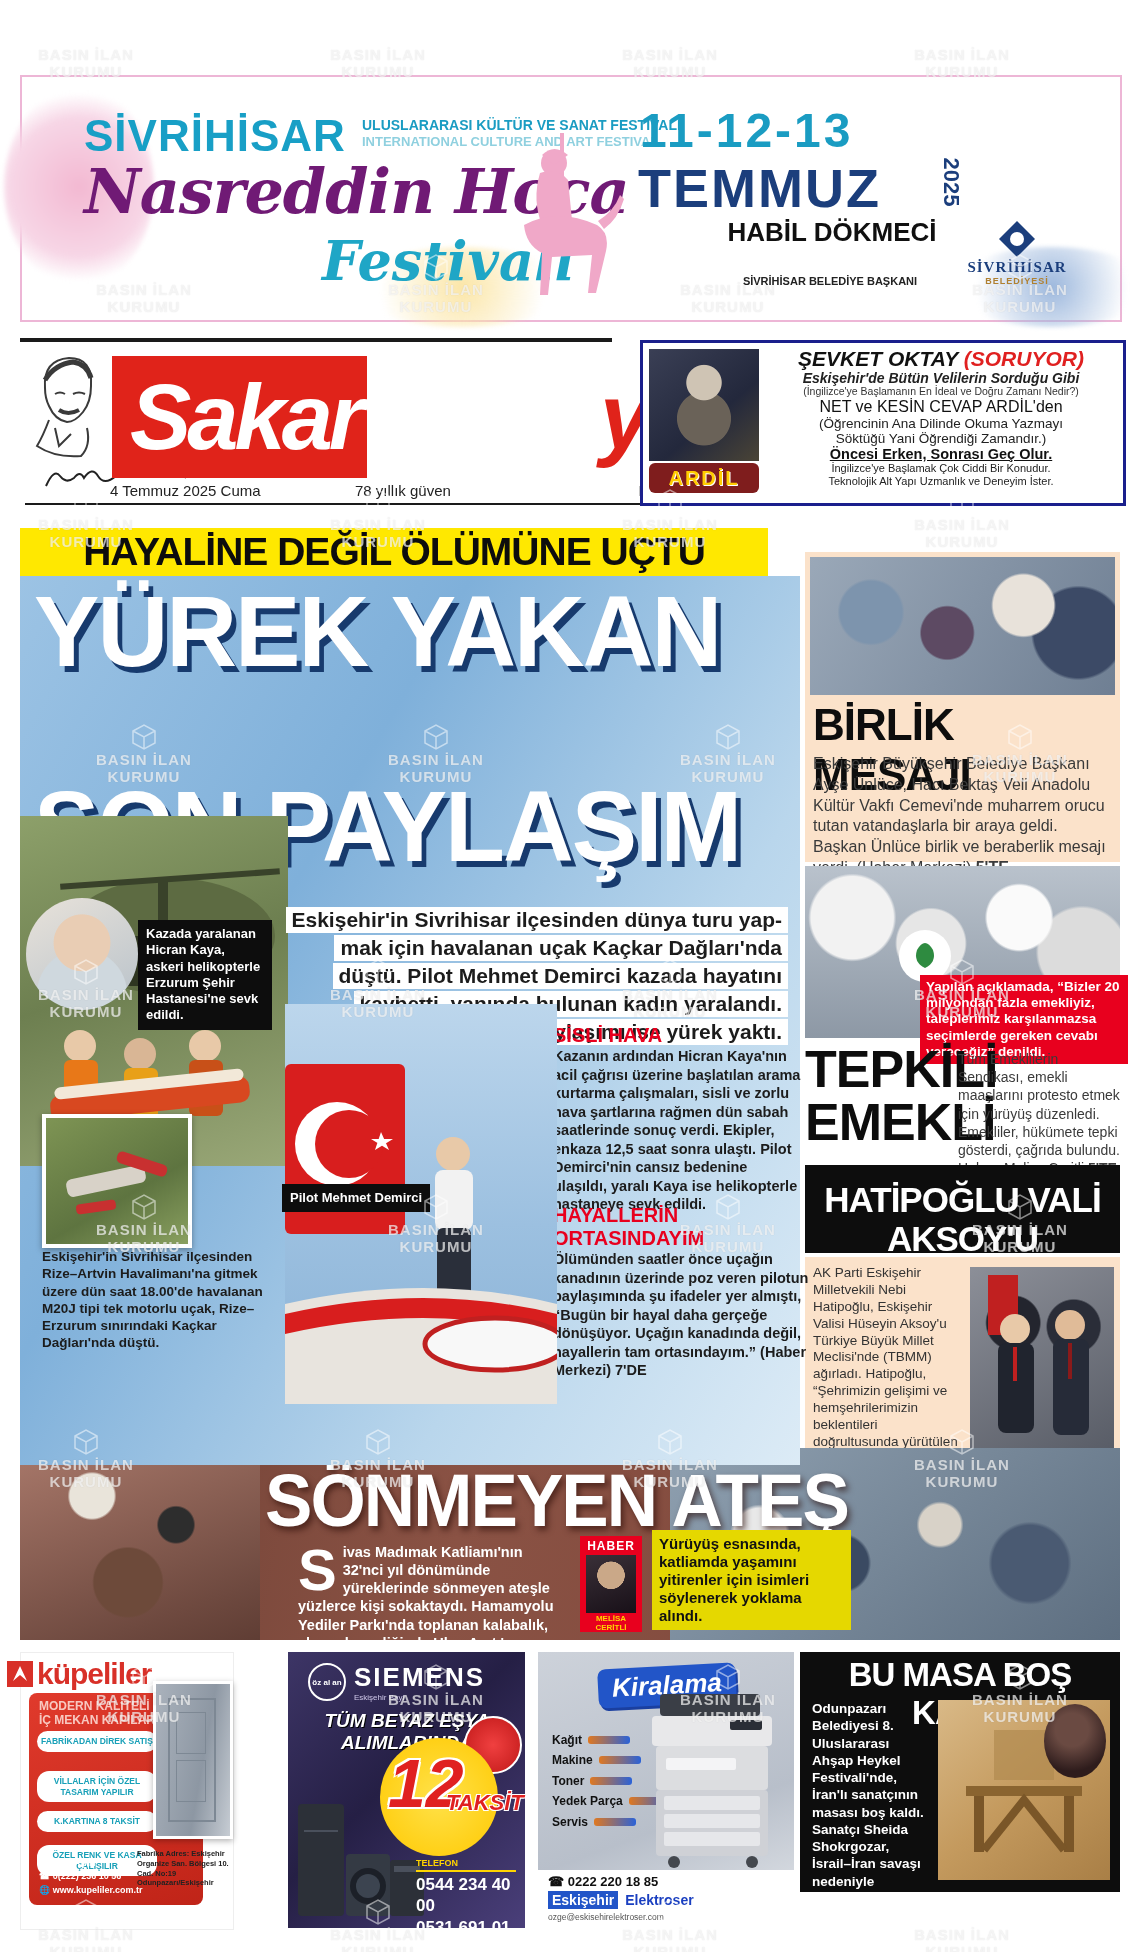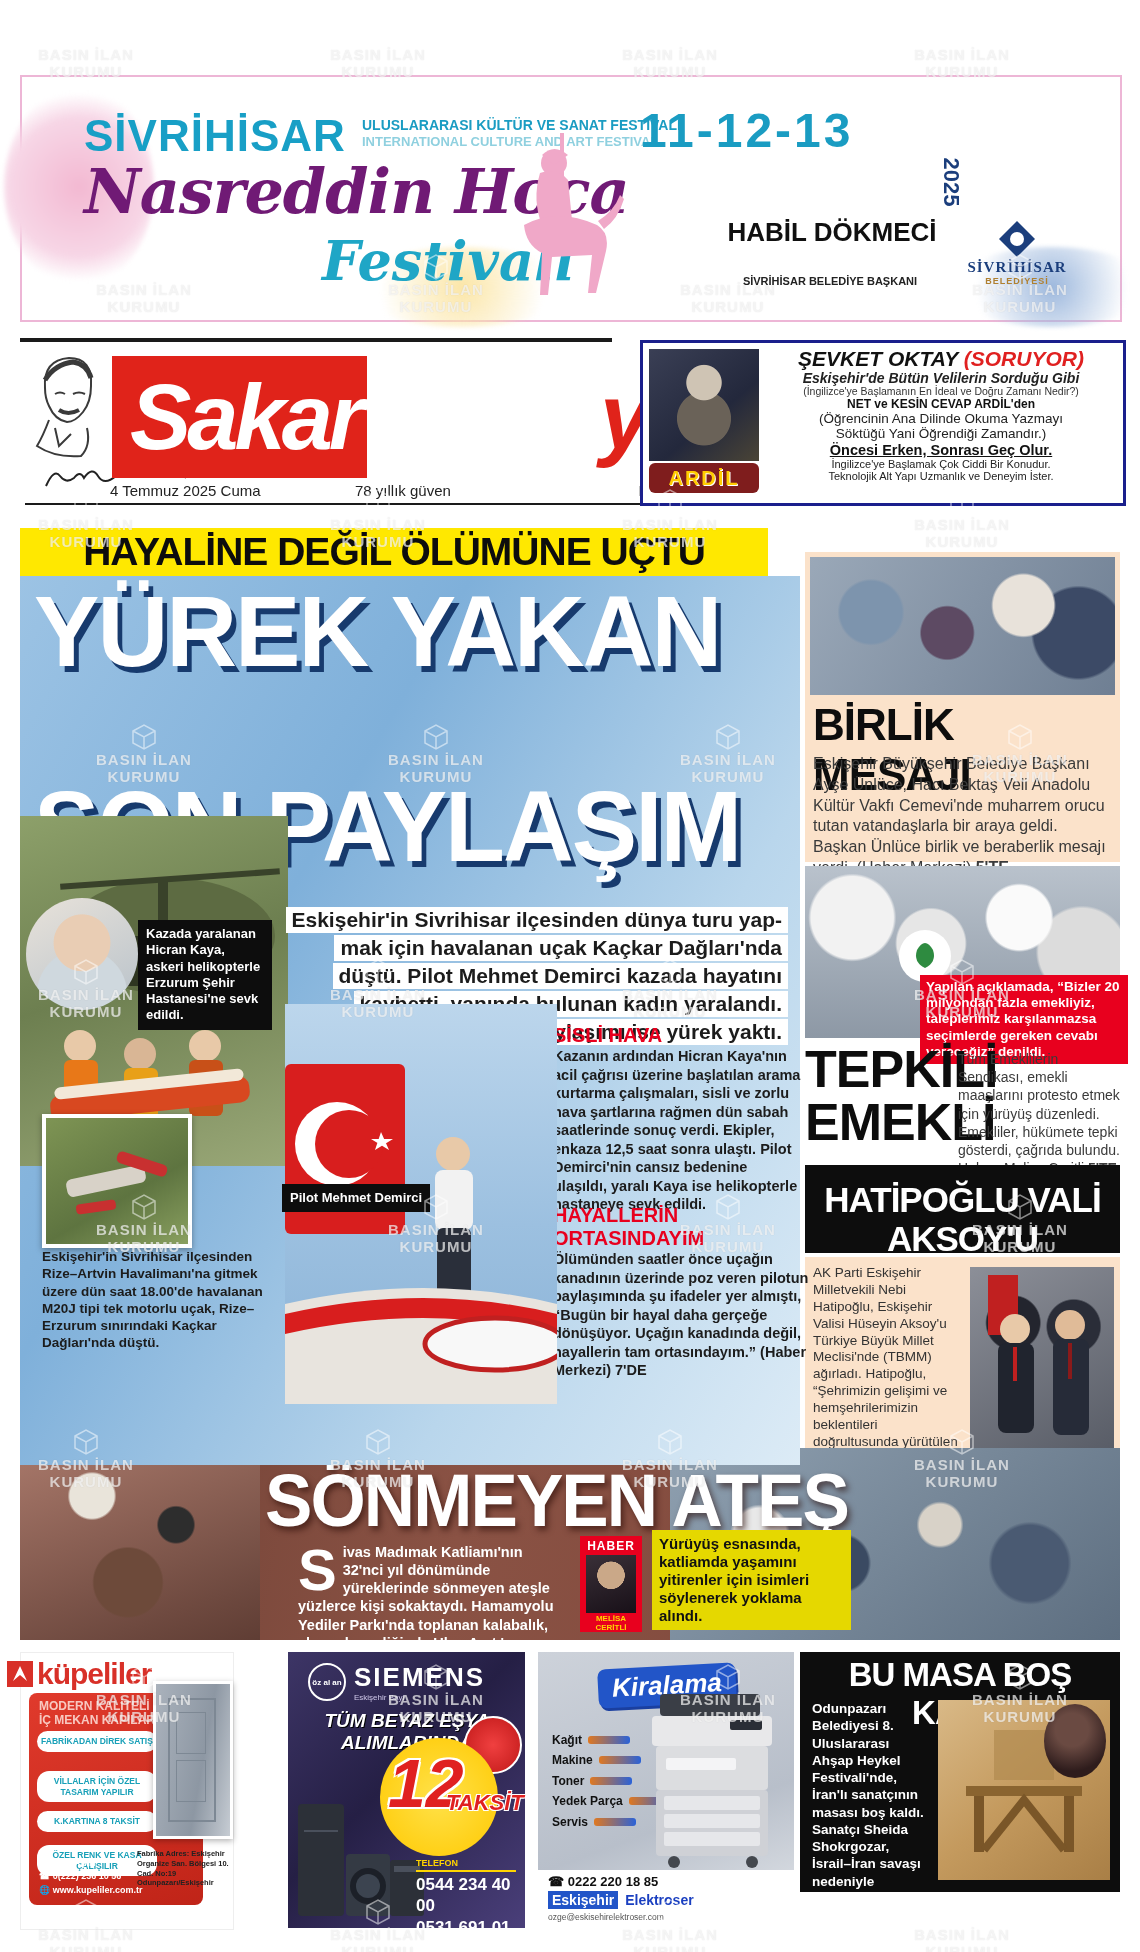--- a/index.html
+++ b/index.html
@@ -44,21 +44,21 @@
   #date-row{left:25px;top:481px;width:725px;height:22px;border-bottom:2px solid #1a1a1a;font-size:15px;color:#222;}
   #date-row span{position:absolute;top:1px;}
 
   
   #ardil{left:640px;top:340px;width:480px;height:160px;border:3px solid #1a1f8c;background:#fff;z-index:2;}
   #ardil .txt{position:absolute;left:122px;top:4px;width:352px;text-align:center;line-height:1.12;}
   .ar1{font-size:21px;font-weight:900;font-style:italic;}
   .ar1 .red{color:#e02020;}
   .ar2{font-size:14px;font-style:italic;font-weight:bold;color:#222;}
   .ar3{font-size:10.5px;color:#333;}
-  .ar4{font-size:12px;font-weight:700;}
+  .ar4{font-size:16px;font-weight:400;}
   .ar5{font-size:13.5px;color:#222;}
   .ar6{font-size:14.5px;font-weight:900;text-decoration:underline;}
   .ar7{font-size:11px;color:#222;}
 
   
   #main{left:20px;top:515px;width:780px;height:950px;z-index:1;}
   #kicker{left:0;top:13px;width:748px;height:48px;background:#ffe800;color:#0d0d0d;
           font-size:39px;font-weight:900;text-align:center;line-height:48px;letter-spacing:-1px;}
   #sky{left:0;top:61px;width:780px;height:889px;background:linear-gradient(120deg,#9cc3e4 0%,#7fb0da 35%,#b9d6ec 70%,#dcebf6 100%);}
   .hl{position:relative;color:#fff;font-weight:900;letter-spacing:-2px;
@@ -193,20 +193,21 @@
         <rect x="58" y="8" width="4" height="120"></rect>
         <circle cx="52" cy="38" r="13"></circle>
         <path d="M40 30 Q52 18 66 30 L52 40 Z"></path>
         <path d="M38 48 Q55 42 66 55 L70 95 L40 100 Q30 75 38 48 Z"></path>
         <path d="M22 100 Q55 82 95 100 Q108 108 104 126 L94 168 L86 168 L90 130 L50 132 L46 170 L38 170 L40 128 Q24 120 22 100 Z"></path>
         <path d="M96 96 Q112 86 118 70 L122 74 Q116 94 102 104 Z"></path>
       </g>
     </svg>
   </span>
   <div class="abs" id="fest-dates">11-12-13</div>
+  <div class="abs" id="fest-month">TEMMUZ</div>
   <div class="abs" id="fest-year">2025</div>
   <div class="abs" id="mayor-name">HABİL DÖKMECİ</div>
   <div class="abs" id="mayor-title">SİVRİHİSAR BELEDİYE BAŞKANI</div>
   <div class="abs" id="muni">
     <span>
       <svg width="40" height="40" viewBox="0 0 40 40" style="margin:0 auto;">
         <path d="M20 2 L38 20 L20 38 L2 20 Z" fill="#1b3e7c"></path>
         <circle cx="20" cy="20" r="7" fill="#fff"></circle>
       </svg>
     </span>

